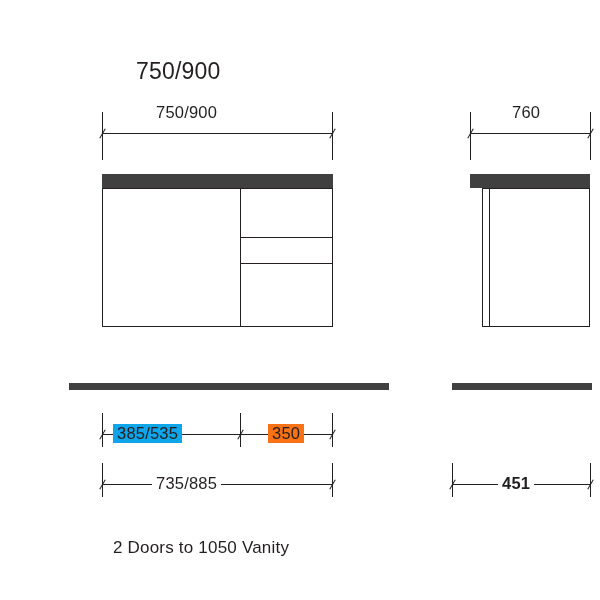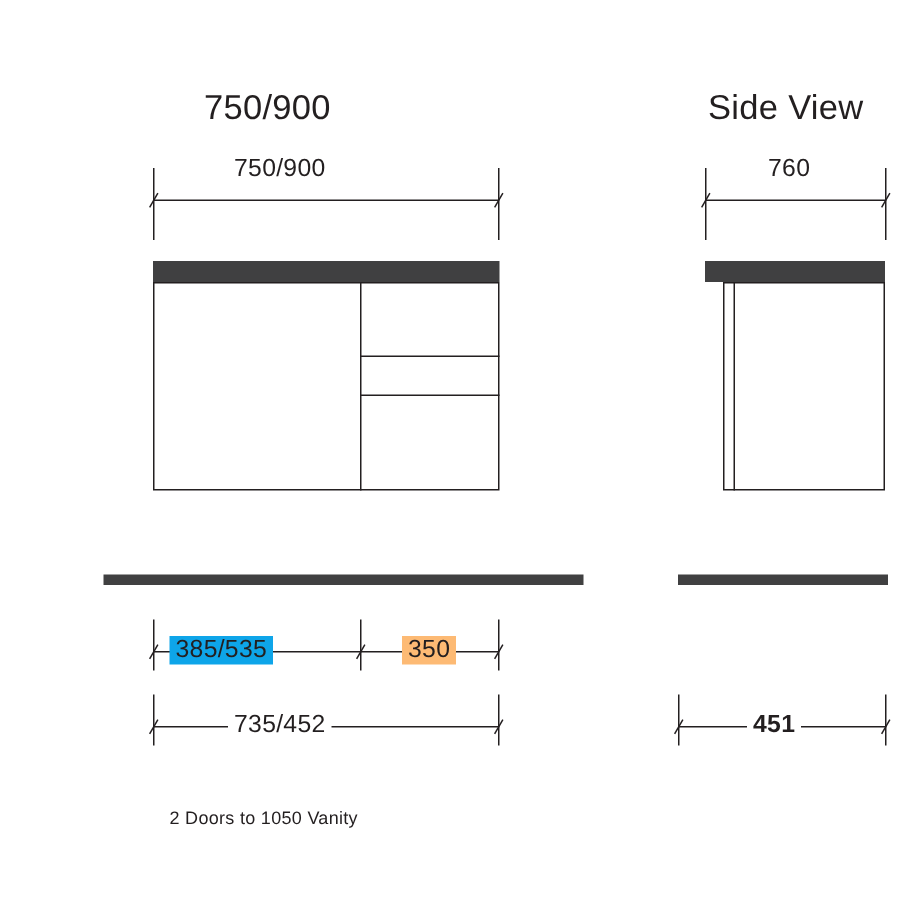--- a/index.html
+++ b/index.html
@@ -32,21 +32,21 @@
   }
 
   
   .dim-label {
     font-size: 16.5px;
     color: #231f20;
     white-space: nowrap;
     letter-spacing: 0.2px;
   }
   .caption {
-    font-size: 12px;
+    font-size: 17px;
     color: #231f20;
     white-space: nowrap;
     letter-spacing: 0.2px;
   }
 
   
   .hline {
     height: 0;
     border-top: 1px solid #231f20;
   }
@@ -75,21 +75,20 @@
     transform: rotate(-60deg);
   }
 </style>
 </head>
 <body>
 
 <div id="stage">
 
   <div class="abs title" style="left:136px; top:58px;">750/900</div>
 
-  <div class="abs title" style="left:472px; top:58px;">Side View</div>
 
   <div class="abs vline" style="left:102px; top:112px; height:48px;"></div>
   <div class="abs vline" style="left:332px; top:112px; height:48px;"></div>
   <div class="abs hline" style="left:102px; top:133px; width:230px;"></div>
   <div class="abs tick" style="left:97px; top:133px;"></div>
   <div class="abs tick" style="left:327px; top:133px;"></div>
   <div class="abs dim-label" style="left:152px; top:103px; background:#ffffff; padding:0 4px;">750/900</div>
 
   <div class="abs bar" style="left:102px; top:174px; width:231px; height:14px;"></div>
 
@@ -104,28 +103,28 @@
 
   <div class="abs vline" style="left:102px; top:413px; height:34px;"></div>
   <div class="abs vline" style="left:240px; top:413px; height:34px;"></div>
   <div class="abs vline" style="left:332px; top:413px; height:34px;"></div>
   <div class="abs hline" style="left:102px; top:434px; width:138px;"></div>
   <div class="abs hline" style="left:240px; top:434px; width:92px;"></div>
   <div class="abs tick" style="left:97px; top:434px;"></div>
   <div class="abs tick" style="left:235px; top:434px;"></div>
   <div class="abs tick" style="left:327px; top:434px;"></div>
   <div class="abs dim-label" style="left:113px; top:424px; background:#0ea5e9; padding:0 4px;">385/535</div>
-  <div class="abs dim-label" style="left:268px; top:424px; background:#fdba74; padding:0 4px;">350</div>
+  <div class="abs dim-label" style="left:268px; top:424px; background:#f97316; padding:0 4px;">350</div>
 
   <div class="abs vline" style="left:102px; top:463px; height:34px;"></div>
   <div class="abs vline" style="left:332px; top:463px; height:34px;"></div>
   <div class="abs hline" style="left:102px; top:484px; width:230px;"></div>
   <div class="abs tick" style="left:97px; top:484px;"></div>
   <div class="abs tick" style="left:327px; top:484px;"></div>
-  <div class="abs dim-label" style="left:152px; top:474px; background:#ffffff; padding:0 4px;">735/452</div>
+  <div class="abs dim-label" style="left:152px; top:474px; background:#ffffff; padding:0 4px;">735/885</div>
 
   <div class="abs caption" style="left:113px; top:538px;">2 Doors to 1050 Vanity</div>
 
   <div class="abs vline" style="left:470px; top:112px; height:48px;"></div>
   <div class="abs vline" style="left:590px; top:112px; height:48px;"></div>
   <div class="abs hline" style="left:470px; top:133px; width:120px;"></div>
   <div class="abs tick" style="left:465px; top:133px;"></div>
   <div class="abs tick" style="left:585px; top:133px;"></div>
   <div class="abs dim-label" style="left:508px; top:103px; background:#ffffff; padding:0 4px;">760</div>
 

